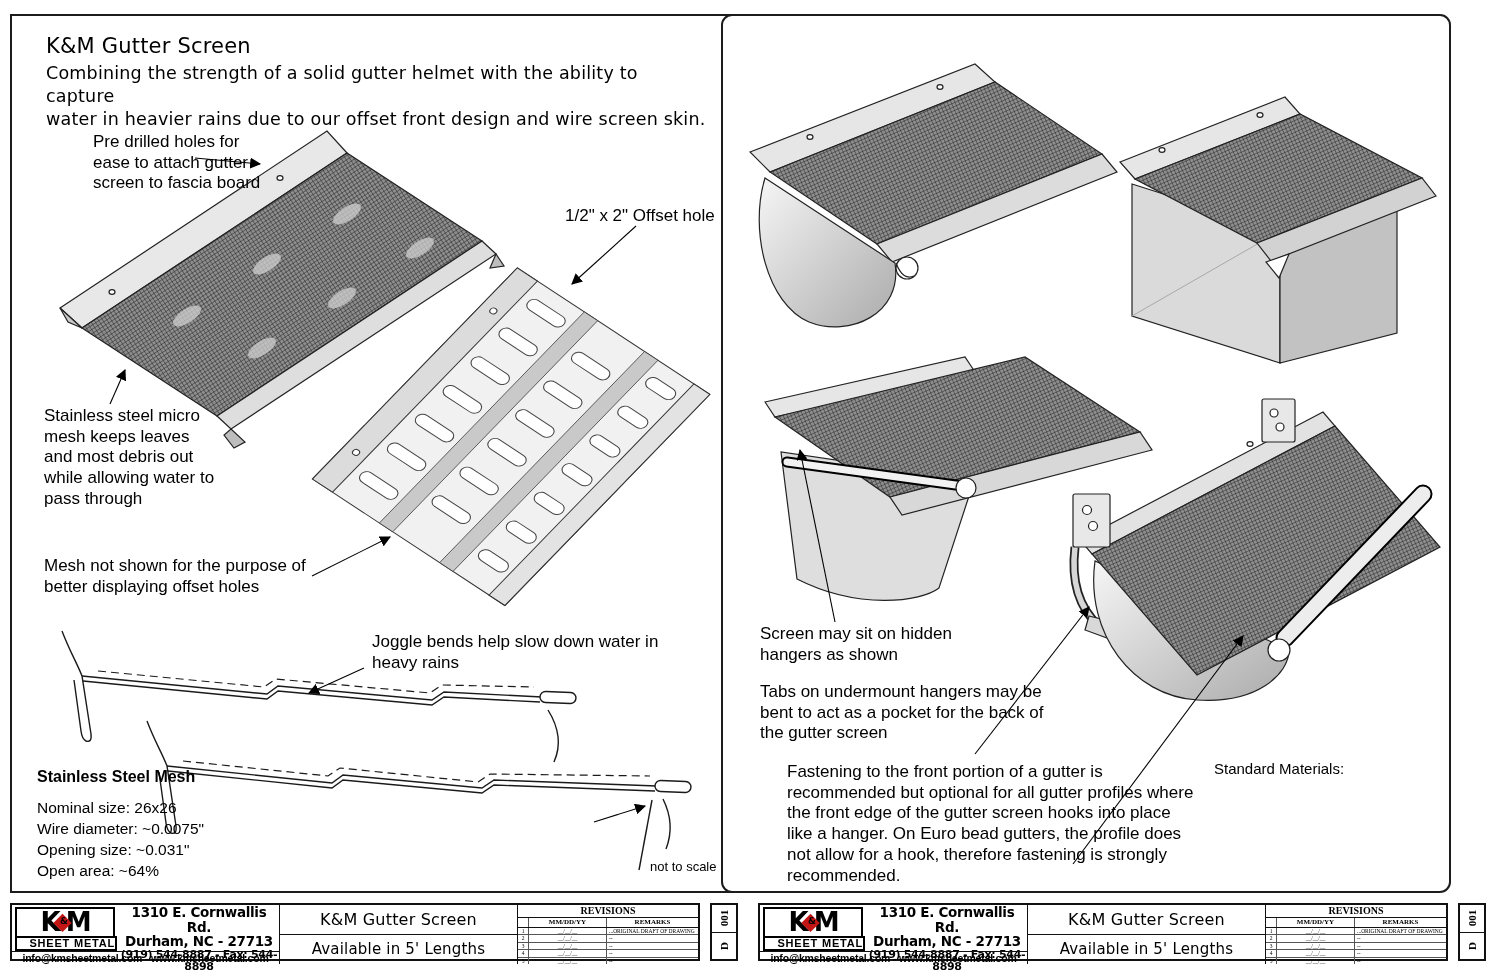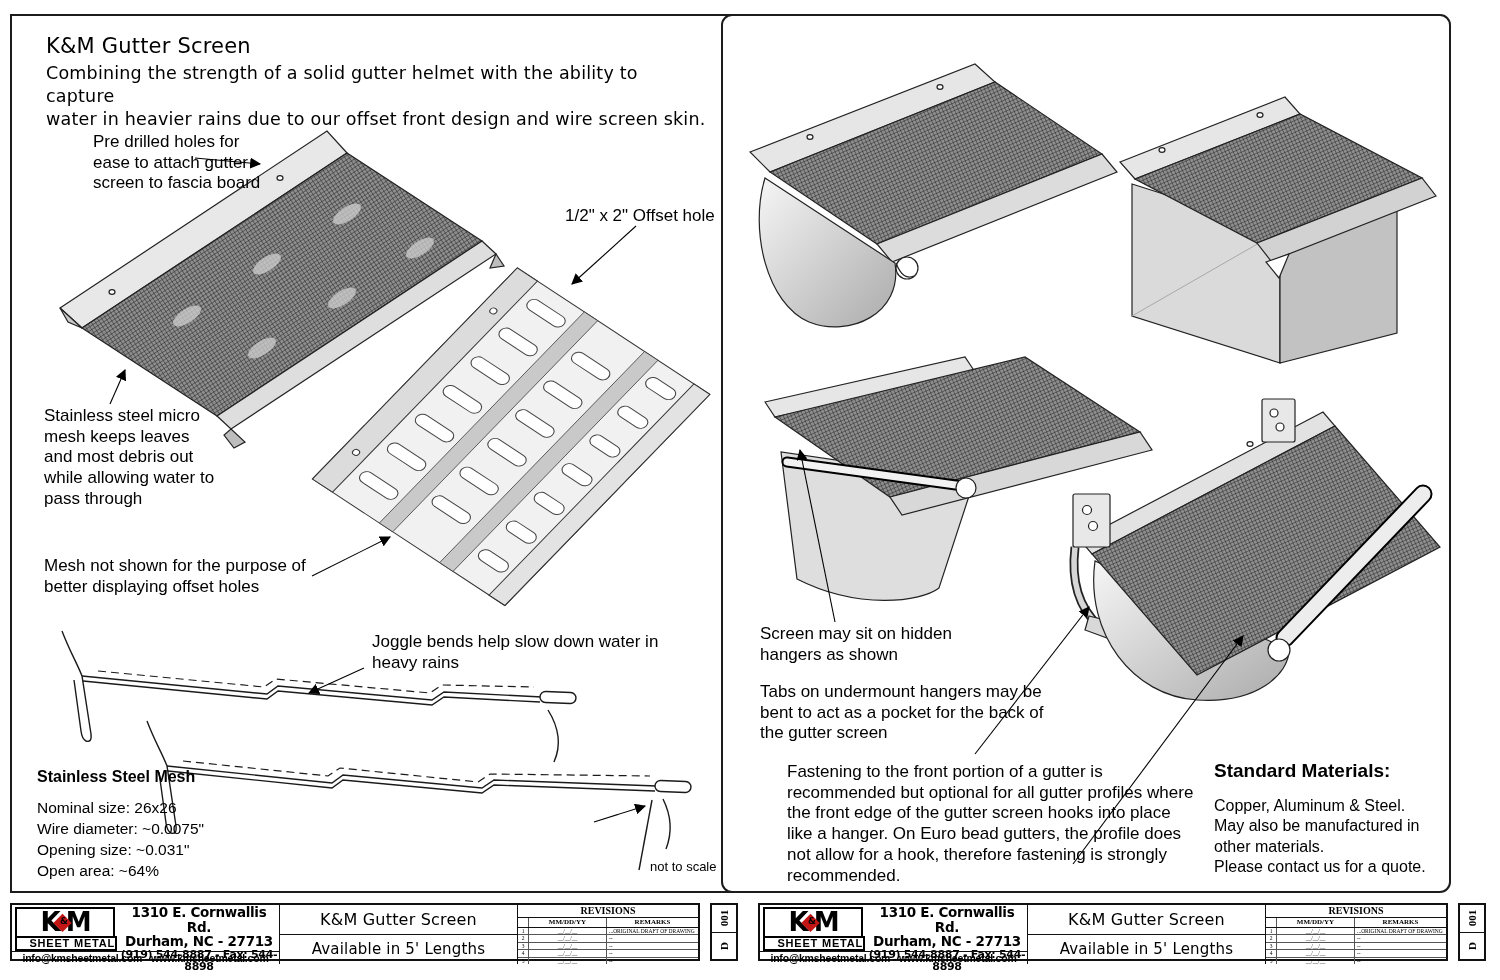--- a/index.html
+++ b/index.html
@@ -9,21 +9,21 @@
   #pageL{left:10px;top:14px;width:724px;height:875px;}
   #pageR{left:721px;top:14px;width:726px;height:875px;border-radius:11px;}
   .ml{white-space:pre-line;}
   .techno{font-family:"DejaVu Sans",sans-serif;letter-spacing:.2px;}
   .ann{font-size:17px;line-height:1.22;}
   .pg-title{font-size:21px;}
   .intro{font-size:17.5px;line-height:1.3;}
   .specs-h{font-size:16px;font-weight:bold;}
   .specs{font-size:15.5px;line-height:1.33;}
   .nts{font-size:13px;}
-  .mat-h{font-size:19px;font-weight:bold;}
+  .mat-h{font-size:15px;font-weight:normal;}
   .mat-b{font-size:16px;line-height:1.28;}
   svg{position:absolute;left:0;top:0;}
   
   .tblock{position:absolute;top:903px;width:686px;height:54px;border:2px solid #111;
           background:#fff;display:grid;grid-template-columns:268px 238px 1fr;}
   .dbox{position:absolute;top:903px;width:24px;height:54px;border:2px solid #111;background:#fff;
         display:flex;flex-direction:column;}
   .dbox .cell{flex:1;display:flex;align-items:center;justify-content:center;
               font-family:"Liberation Serif",serif;font-size:11px;font-weight:bold;}
   .dbox .cell:first-child{border-bottom:1px solid #111;}
@@ -262,24 +262,20 @@
   <div class="abs ann ml" style="left:37px;top:666px;">Tabs on undermount hangers may be
 bent to act as a pocket for the back of
 the gutter screen</div>
   <div class="abs ann ml" style="left:37px;top:746px;width:445px;margin-left:27px;">Fastening to the front portion of a gutter is
 recommended but optional for all gutter profiles where
 the front edge of the gutter screen hooks into place
 like a hanger. On Euro bead gutters, the profile does
 not allow for a hook, therefore fastening is strongly
 recommended.</div>
   <div class="abs mat-h" style="left:491px;top:744px;">Standard Materials:</div>
-  <div class="abs mat-b ml" style="left:491px;top:780px;width:230px;">Copper, Aluminum &amp; Steel.
-May also be manufactured in
-other materials.
-Please contact us for a quote.</div>
 </div>
 
 <div class="tblock" style="left:10px;">
   <div class="tb-c1">
     <div class="logo">
       <div class="logo-letters"><span>K</span><span class="logo-amp"><i>&amp;</i></span><span>M</span></div>
       <div class="logo-sub">SHEET METAL</div>
     </div>
     <div class="addr techno">
       <div class="addr-1">1310 E. Cornwallis Rd.</div>

